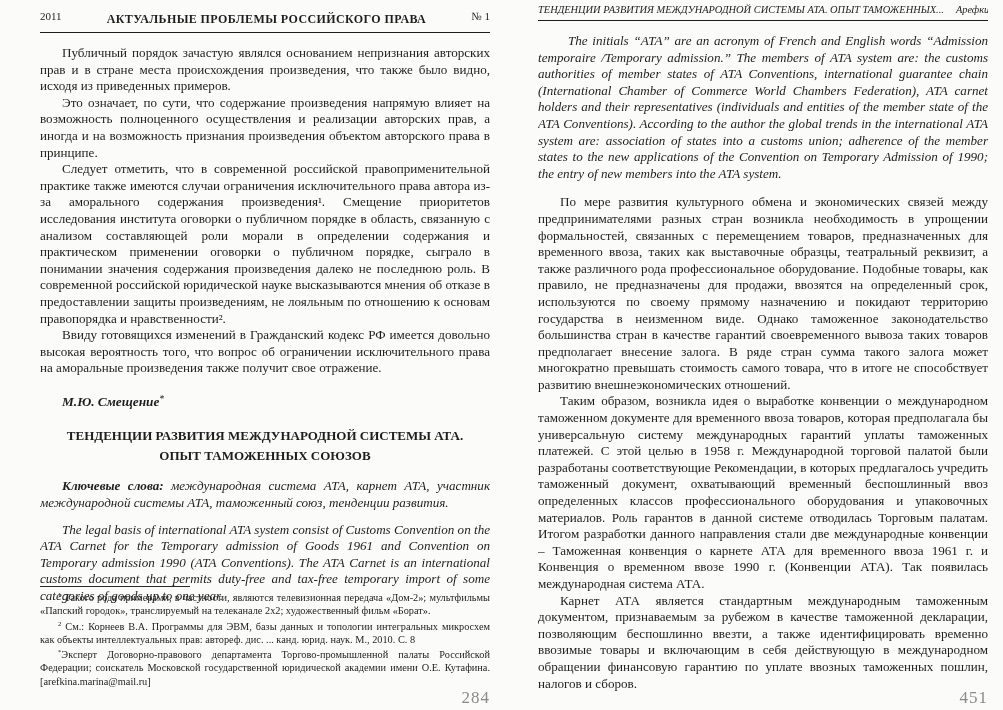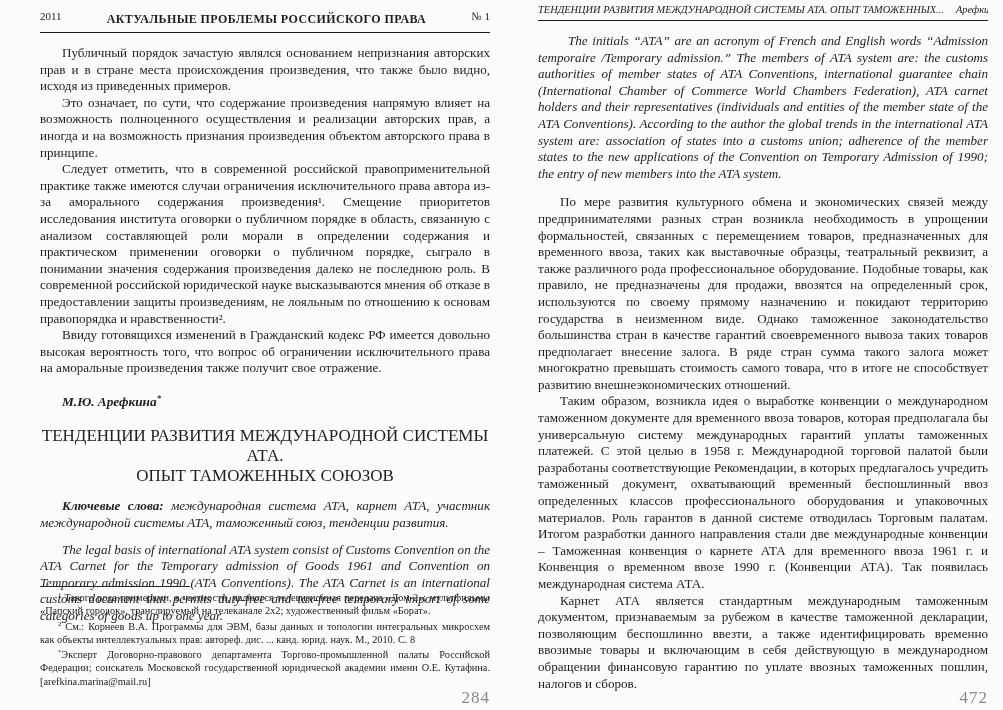--- a/index.html
+++ b/index.html
@@ -61,22 +61,22 @@
     text-indent: 22px;
   }
   .author-line {
     margin: 17px 0 15px 22px;
     font-weight: bold;
     font-style: italic;
     font-size: 13.3px;
   }
   .article-title {
     text-align: center;
-    font-weight: normal;
-    font-size: 17px;
+    font-weight: bold;
+    font-size: 13px;
     line-height: 20px;
     margin: 16px 0 12px 0;
   }
   .keywords {
     font-style: italic;
     text-indent: 22px;
     margin: 0 0 10px 0;
   }
   .keywords .kw-label { font-weight: bold; }
   .abstract {
@@ -132,21 +132,21 @@
     <span>№ 1</span>
   </div>
 
   <div class="body-text">
     <p class="para">Публичный порядок зачастую являлся основанием непризнания авторских прав и в стране места происхождения произведения, что также было видно, исходя из приведенных примеров.</p>
     <p class="para">Это означает, по сути, что содержание произведения напрямую влияет на возможность полноценного осуществления и реализации авторских прав, а иногда и на возможность признания произведения объектом авторского права в принципе.</p>
     <p class="para">Следует отметить, что в современной российской правоприменительной практике также имеются случаи ограничения исключительного права автора из-за аморального содержания произведения¹. Смещение приоритетов исследования института оговорки о публичном порядке в область, связанную с анализом составляющей роли морали в определении содержания и практическом применении оговорки о публичном порядке, сыграло в понимании значения содержания произведения далеко не последнюю роль. В современной российской юридической науке высказываются мнения об отказе в предоставлении защиты произведениям, не лояльным по отношению к основам правопорядка и нравственности².</p>
     <p class="para">Ввиду готовящихся изменений в Гражданский кодекс РФ имеется довольно высокая вероятность того, что вопрос об ограничении исключительного права на аморальные произведения также получит свое отражение.</p>
 
     <div class="author-line">
-      <span>М.Ю. Арефкина</span><sup class="fn-ref">*</sup>
+      <span>М.Ю. Смещение</span><sup class="fn-ref">*</sup>
     </div>
 
     <div class="article-title">
       <div>ТЕНДЕНЦИИ РАЗВИТИЯ МЕЖДУНАРОДНОЙ СИСТЕМЫ АТА.</div>
       <div>ОПЫТ ТАМОЖЕННЫХ СОЮЗОВ</div>
     </div>
 
     <p class="keywords">
       <span class="kw-label">Ключевые слова:</span><span> международная система АТА, карнет АТА, участник международной системы АТА, таможенный союз, тенденции развития.</span>
     </p>
@@ -177,14 +177,14 @@
     <span class="running-author">Арефкина М.Ю.</span>
   </div>
 
   <div class="body-text">
     <p class="abstract" style="text-indent:30px;">The initials “ATA” are an acronym of French and English words “Admission temporaire /Temporary admission.” The members of ATA system are: the customs authorities of member states of ATA Conventions, international guarantee chain (International Chamber of Commerce World Chambers Federation), ATA carnet holders and their representatives (individuals and entities of the member state of the ATA Conventions). According to the author the global trends in the international ATA system are: association of states into a customs union; adherence of the member states to the new applications of the Convention on Temporary Admission of 1990; the entry of new members into the ATA system.</p>
     <p class="para" style="margin-top:12px;">По мере развития культурного обмена и экономических связей между предпринимателями разных стран возникла необходимость в упрощении формальностей, связанных с перемещением товаров, предназначенных для временного ввоза, таких как выставочные образцы, театральный реквизит, а также различного рода профессиональное оборудование. Подобные товары, как правило, не предназначены для продажи, ввозятся на определенный срок, используются по своему прямому назначению и покидают территорию государства в неизменном виде. Однако таможенное законодательство большинства стран в качестве гарантий своевременного вывоза таких товаров предполагает внесение залога. В ряде стран сумма такого залога может многократно превышать стоимость самого товара, что в итоге не способствует развитию внешнеэкономических отношений.</p>
     <p class="para">Таким образом, возникла идея о выработке конвенции о международном таможенном документе для временного ввоза товаров, которая предполагала бы универсальную систему международных гарантий уплаты таможенных платежей. С этой целью в 1958 г. Международной торговой палатой были разработаны соответствующие Рекомендации, в которых предлагалось учредить таможенный документ, охватывающий временный беспошлинный ввоз определенных классов профессионального оборудования и упаковочных материалов. Роль гарантов в данной системе отводилась Торговым палатам. Итогом разработки данного направления стали две международные конвенции – Таможенная конвенция о карнете АТА для временного ввоза 1961 г. и Конвенция о временном ввозе 1990 г. (Конвенции АТА). Так появилась международная система АТА.</p>
     <p class="para">Карнет АТА является стандартным международным таможенным документом, признаваемым за рубежом в качестве таможенной декларации, позволяющим беспошлинно ввезти, а также идентифицировать временно ввозимые товары и включающим в себя действующую в международном обращении финансовую гарантию по уплате ввозных таможенных пошлин, налогов и сборов.</p>
   </div>
 
-  <div class="page-number">472</div>
+  <div class="page-number">451</div>
 </div>
 
 </body></html>

